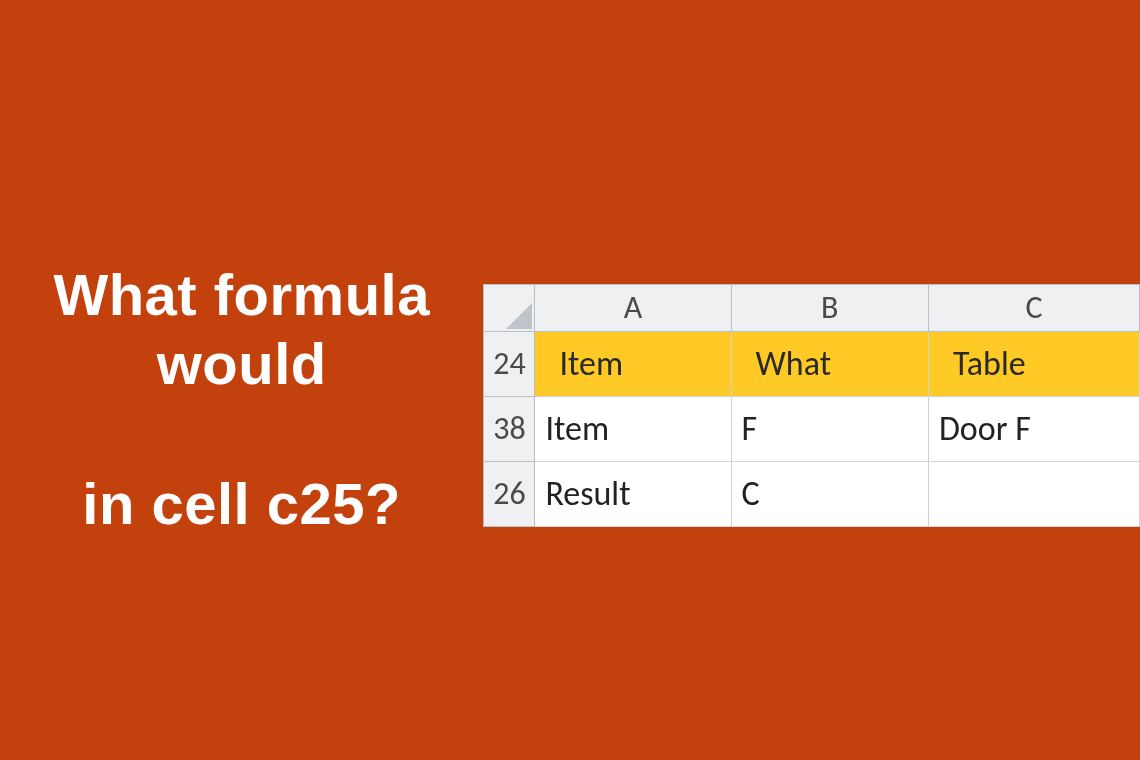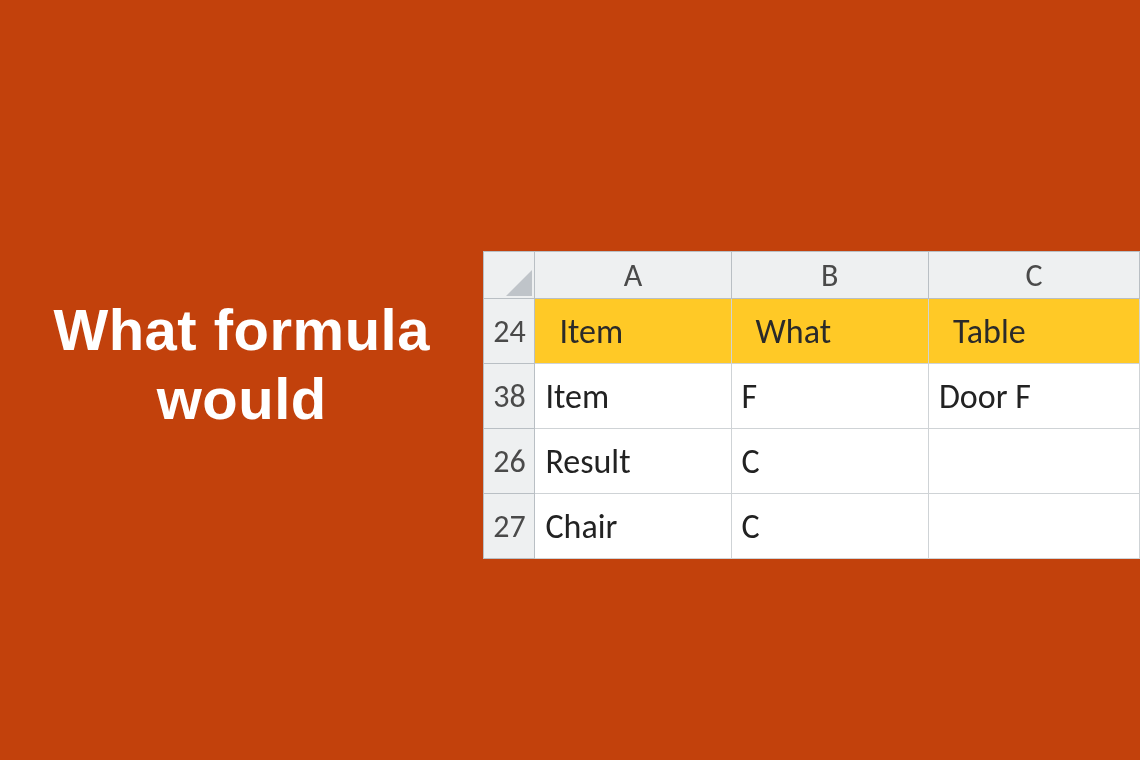--- a/index.html
+++ b/index.html
@@ -85,20 +85,21 @@
   .colC { width: 210px; }
 </style>
 </head>
 <body>
 
 <div class="stage">
 
   <div class="question">
     <span>What formula would</span><br>
     <br>
+    <span>in cell c25?</span>
   </div>
 
   <div class="sheet-wrap">
     <table class="sheet">
       <tbody>
           <tr>
         <th class="corner">
           <svg width="26" height="26" viewBox="0 0 26 26">
             <polygon points="26,0 26,26 0,26" fill="#bfc4c9"></polygon>
           </svg>
@@ -122,24 +123,18 @@
         <td class="cell colC">Door F</td>
       </tr>
 
       <tr>
         <th class="rowhead">26</th>
         <td class="cell colA">Result</td>
         <td class="cell colB">C</td>
         <td class="cell colC"></td>
       </tr>
 
-      <tr>
-        <th class="rowhead">27</th>
-        <td class="cell colA">Chair</td>
-        <td class="cell colB">C</td>
-        <td class="cell colC"></td>
-      </tr>
 
     </tbody>
       </table>
   </div>
 
 </div>
 
 </body></html>

